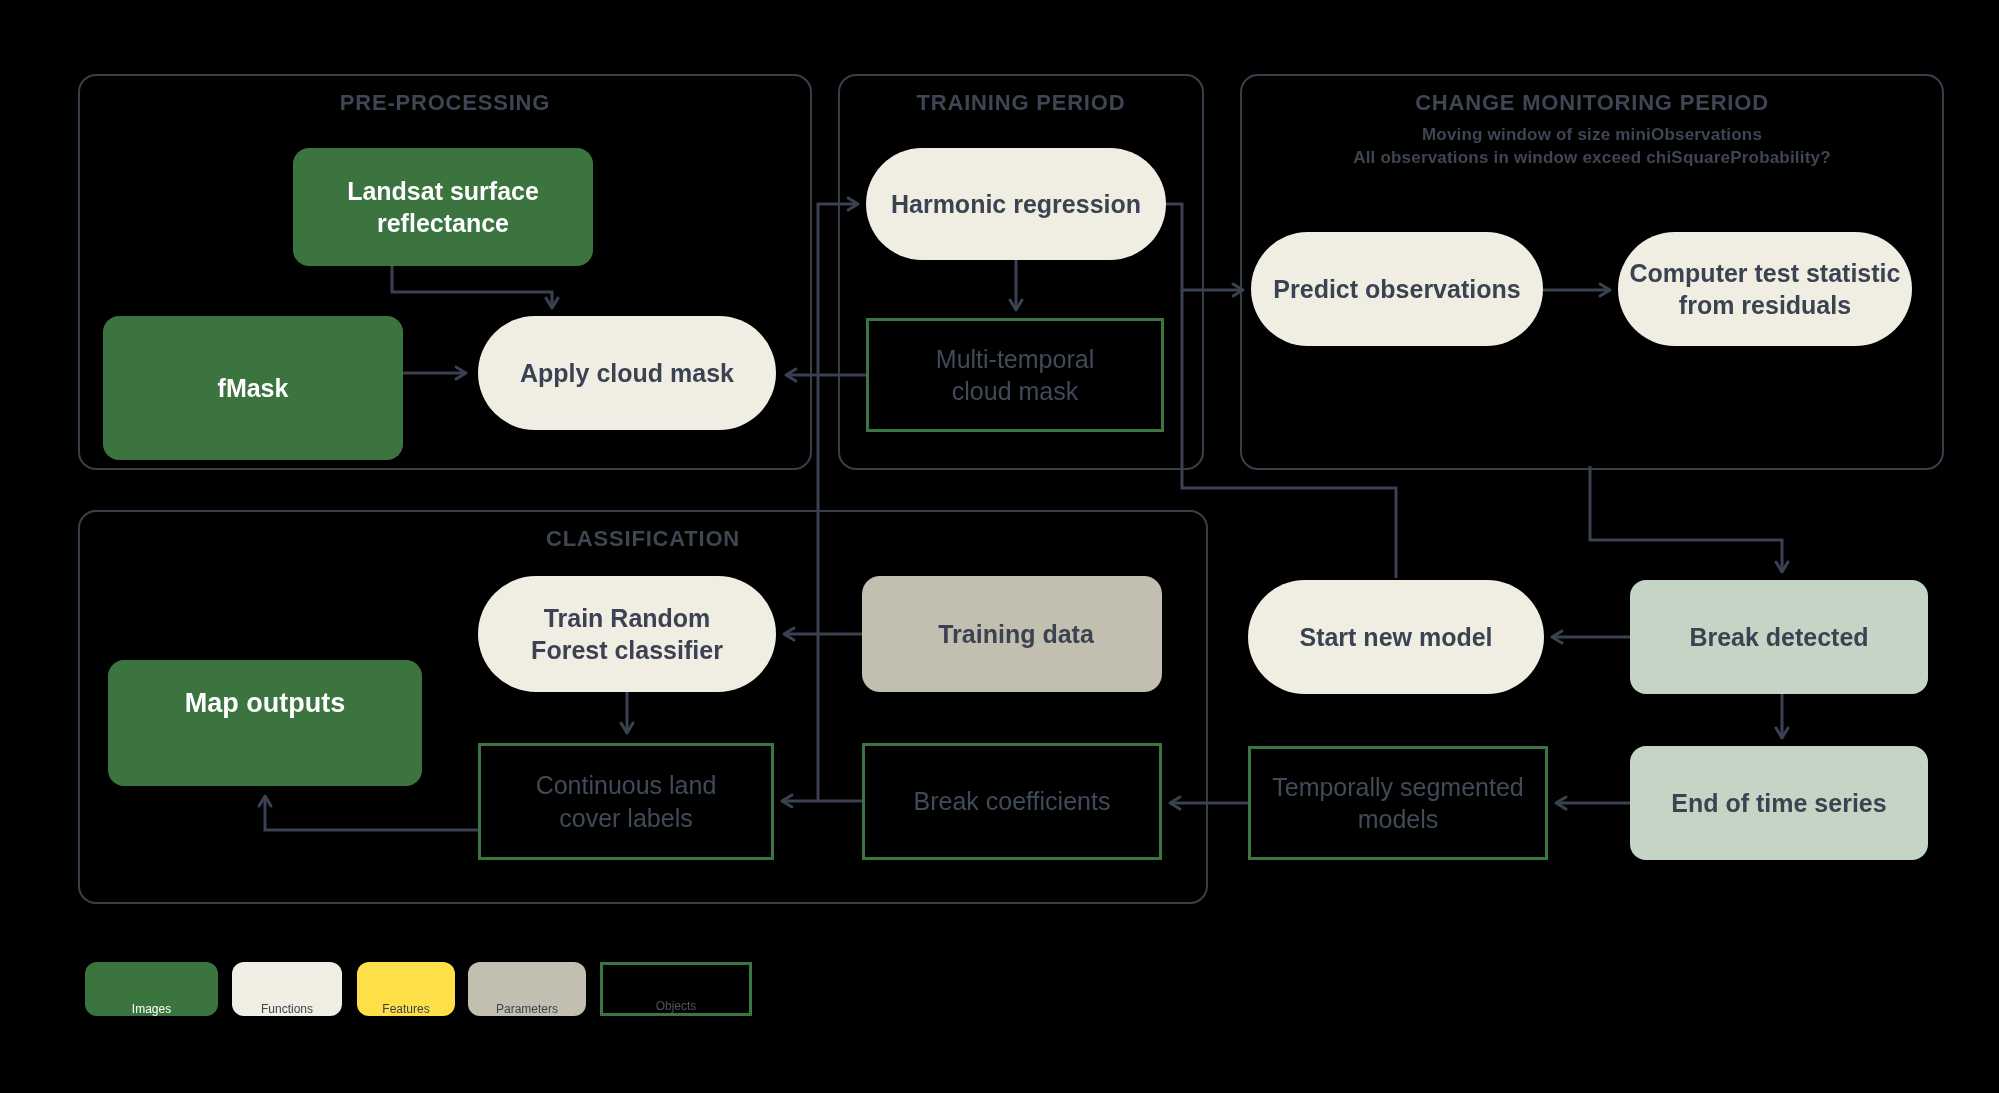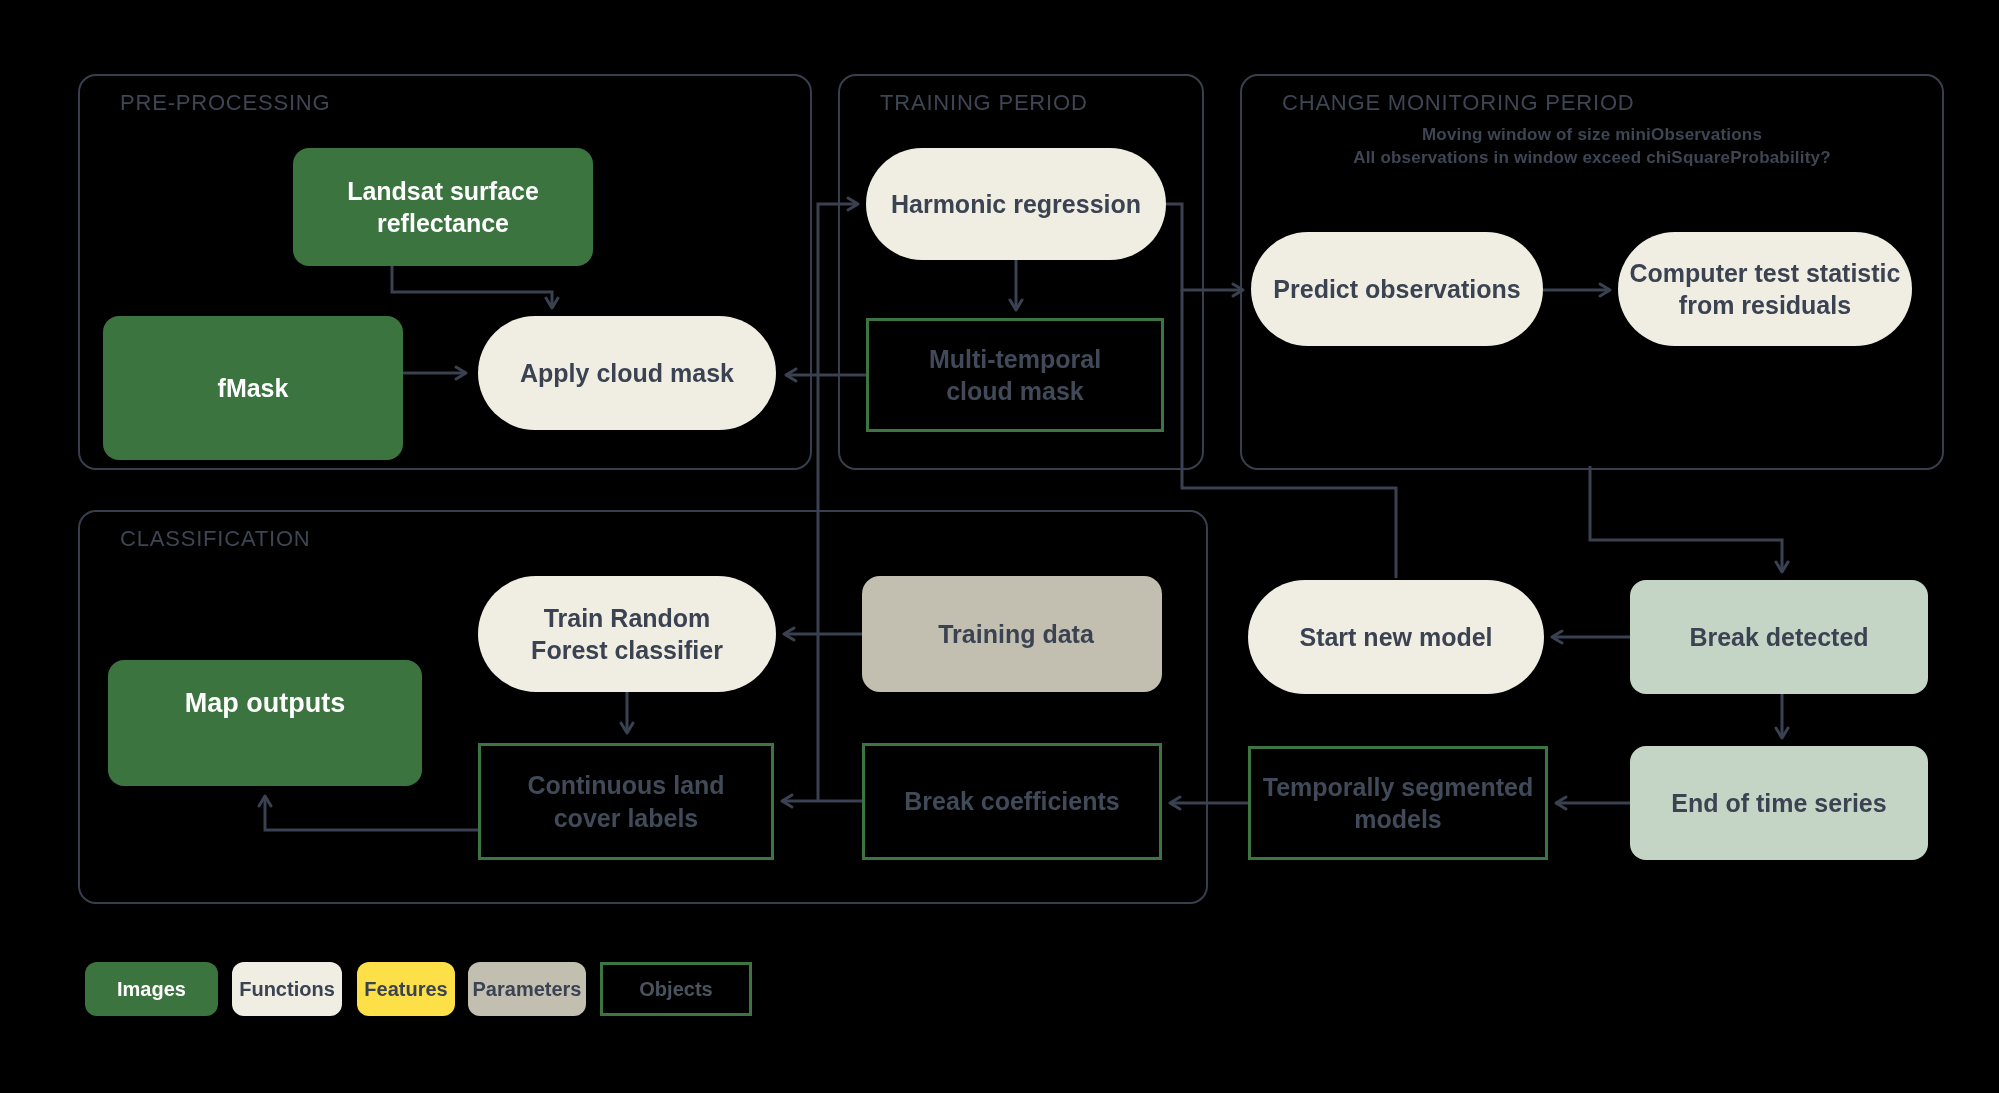--- a/index.html
+++ b/index.html
@@ -6,51 +6,51 @@
   body{
     position:relative;width:1999px;height:1093px;overflow:hidden;
     font-family:"Liberation Sans","DejaVu Sans",sans-serif;
     -webkit-font-smoothing:antialiased;
   }
   .panel{
     position:absolute;border:2px solid #383f4c;border-radius:18px;
     background:transparent;z-index:1;
   }
   .panel-title{
-    position:absolute;width:100%;text-align:left;top:14px;
-    color:#3e4553;font-size:22px;font-weight:400;letter-spacing:.8px;padding-left:40px;
+    position:absolute;width:100%;text-align:center;top:14px;
+    color:#3e4553;font-size:22px;font-weight:700;letter-spacing:.8px;
   }
   .panel-subtitle{
     position:absolute;width:100%;text-align:center;top:48px;
     color:#3e4553;font-size:17px;font-weight:700;line-height:1.35;
     white-space:pre-line;letter-spacing:.2px;
   }
   .node{
     position:absolute;z-index:2;display:flex;align-items:center;justify-content:center;
     text-align:center;box-sizing:border-box;
   }
   .node .lbl{white-space:pre-line;line-height:1.3;}
   .image-node{background:#3c7440;border-radius:16px;color:#ffffff;font-size:25px;font-weight:700;}
   .function-node{background:#f0eee3;border-radius:60px;color:#3b4252;font-size:25px;font-weight:700;}
-  .object-node{background:#000;border:3px solid #3d7542;border-radius:0;color:#414a59;font-size:25px;font-weight:700;}
+  .object-node{background:#000;border:3px solid #3d7542;border-radius:0;color:#414a59;font-size:25px;font-weight:400;}
   .parameter-node{background:#c3bfb0;border-radius:18px;color:#3b4252;font-size:25px;font-weight:700;}
   .feature-node{background:#c4d5c5;border-radius:16px;color:#3b4252;font-size:25px;font-weight:700;}
   .map-outputs{
     background:#3c7440;border-radius:16px;color:#fff;flex-direction:column;
     justify-content:flex-start;padding-top:28px;
   }
   .map-outputs .mo-title{font-size:27px;font-weight:700;margin-bottom:10px;}
   .mo-grid{
     display:grid;grid-template-columns:auto auto;gap:4px 22px;
     font-size:19px;font-weight:700;text-align:left;
   }
   #wires{position:absolute;left:0;top:0;z-index:3;pointer-events:none;}
   .legend-chip{
-    position:absolute;z-index:2;display:flex;align-items:center;justify-content:center;
-    font-size:20px;font-weight:700;border-radius:12px;box-sizing:border-box;
+    position:absolute;z-index:2;display:flex;align-items:flex-end;justify-content:center;
+    font-size:12px;font-weight:400;border-radius:12px;box-sizing:border-box;
   }
   .lg-image{background:#3c7440;color:#fff;}
   .lg-function{background:#f0eee3;color:#3b4252;}
   .lg-feature{background:#fde047;color:#3b4252;}
   .lg-parameter{background:#c3bfb0;color:#3b4252;}
   .lg-object{background:#000;border:3px solid #3d7542;color:#4a545f;border-radius:0;}
 </style>
 </head>
 <body>
 

